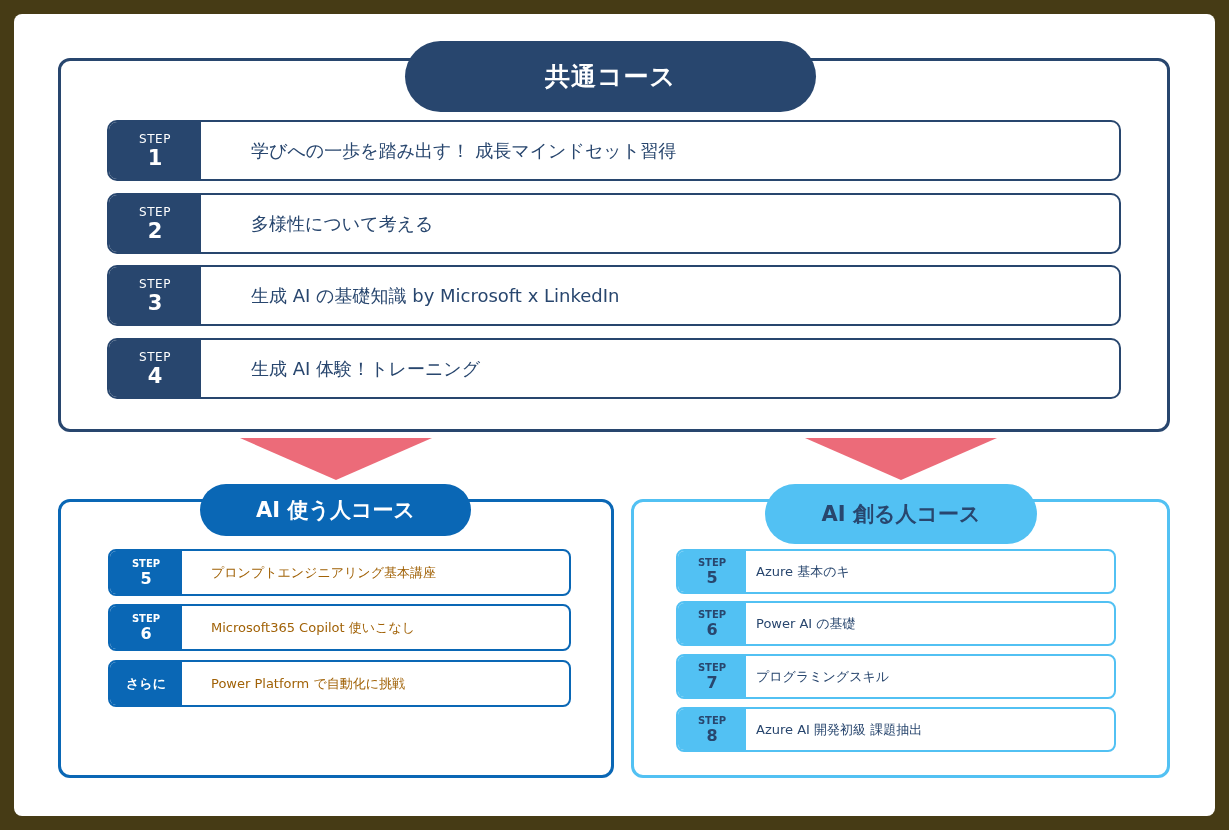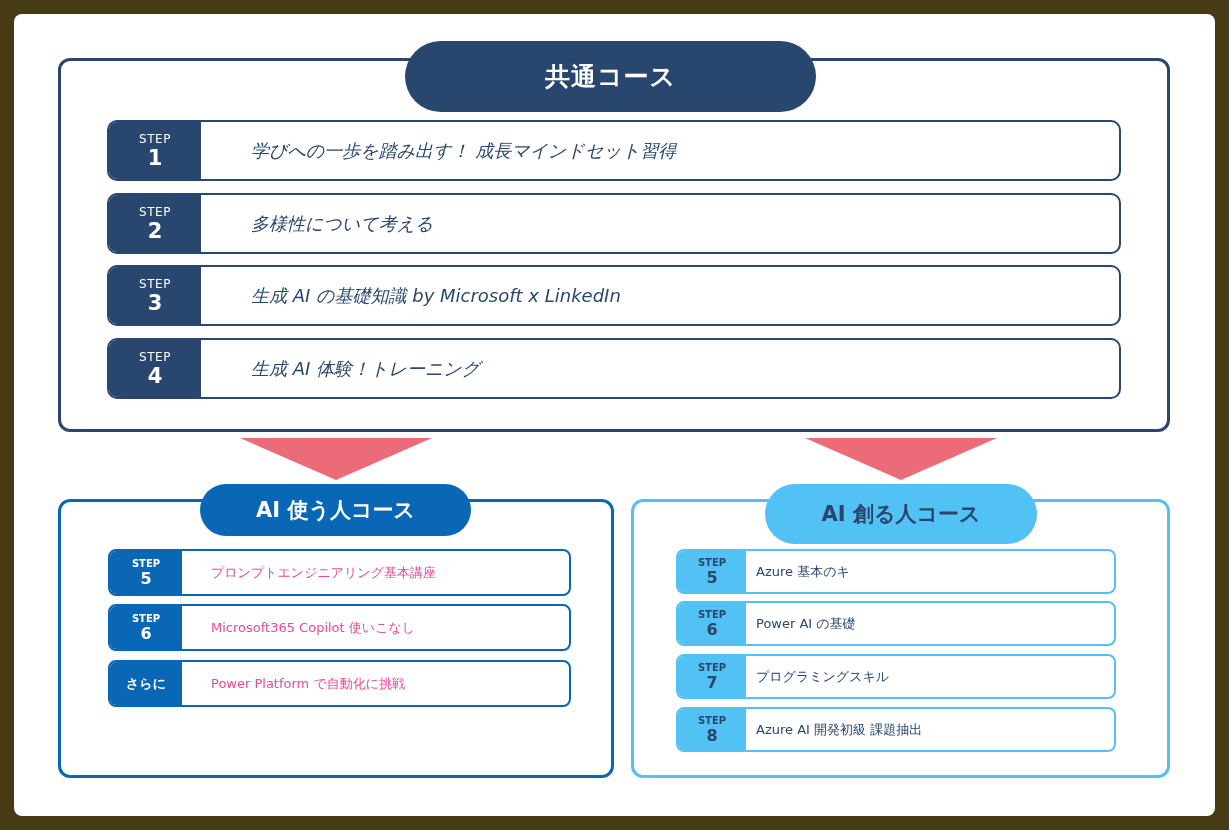--- a/index.html
+++ b/index.html
@@ -65,21 +65,21 @@
       left: 107px; width: 1014px; height: 61px;
       border: 2px solid #28466e;
       border-radius: 10px;
     }
     .row-common .badge {
       width: 92px; background: #28466e; color: #fff;
     }
     .row-common .badge .lbl { font-size: 12px; font-weight: normal; letter-spacing: 0.5px; }
     .row-common .badge .num { font-size: 21px; margin-top: 3px; }
     .row-common .text {
-      padding-left: 50px; font-size: 18px; color: #28466e; font-style: italic;
+      padding-left: 50px; font-size: 18px; color: #28466e;
     }
     
     .arrow {
       position: absolute;
       width: 0; height: 0;
       border-left: 96px solid transparent;
       border-right: 96px solid transparent;
       border-top: 42px solid #ec6b79;
     }
     
@@ -96,21 +96,21 @@
     }
     .row-use {
       left: 108px; width: 463px; height: 47px;
       border: 2px solid #0a67b5;
       border-radius: 8px;
     }
     .row-use .badge { width: 72px; background: #0a67b5; color: #fff; }
     .row-use .badge .lbl { font-size: 10px; }
     .row-use .badge .num { font-size: 16px; margin-top: 2px; }
     .row-use .badge .only { font-size: 13px; }
-    .row-use .text { padding-left: 29px; font-size: 13px; color: #ec4899; }
+    .row-use .text { padding-left: 29px; font-size: 13px; color: #a16207; }
     
     .box-create {
       left: 631px; top: 499px;
       width: 539px; height: 279px;
       border: 3px solid #52c1f3;
     }
     .pill-create {
       left: 765px; top: 484px;
       width: 272px; height: 60px;
       background: #52c1f3; color: #28466e;

